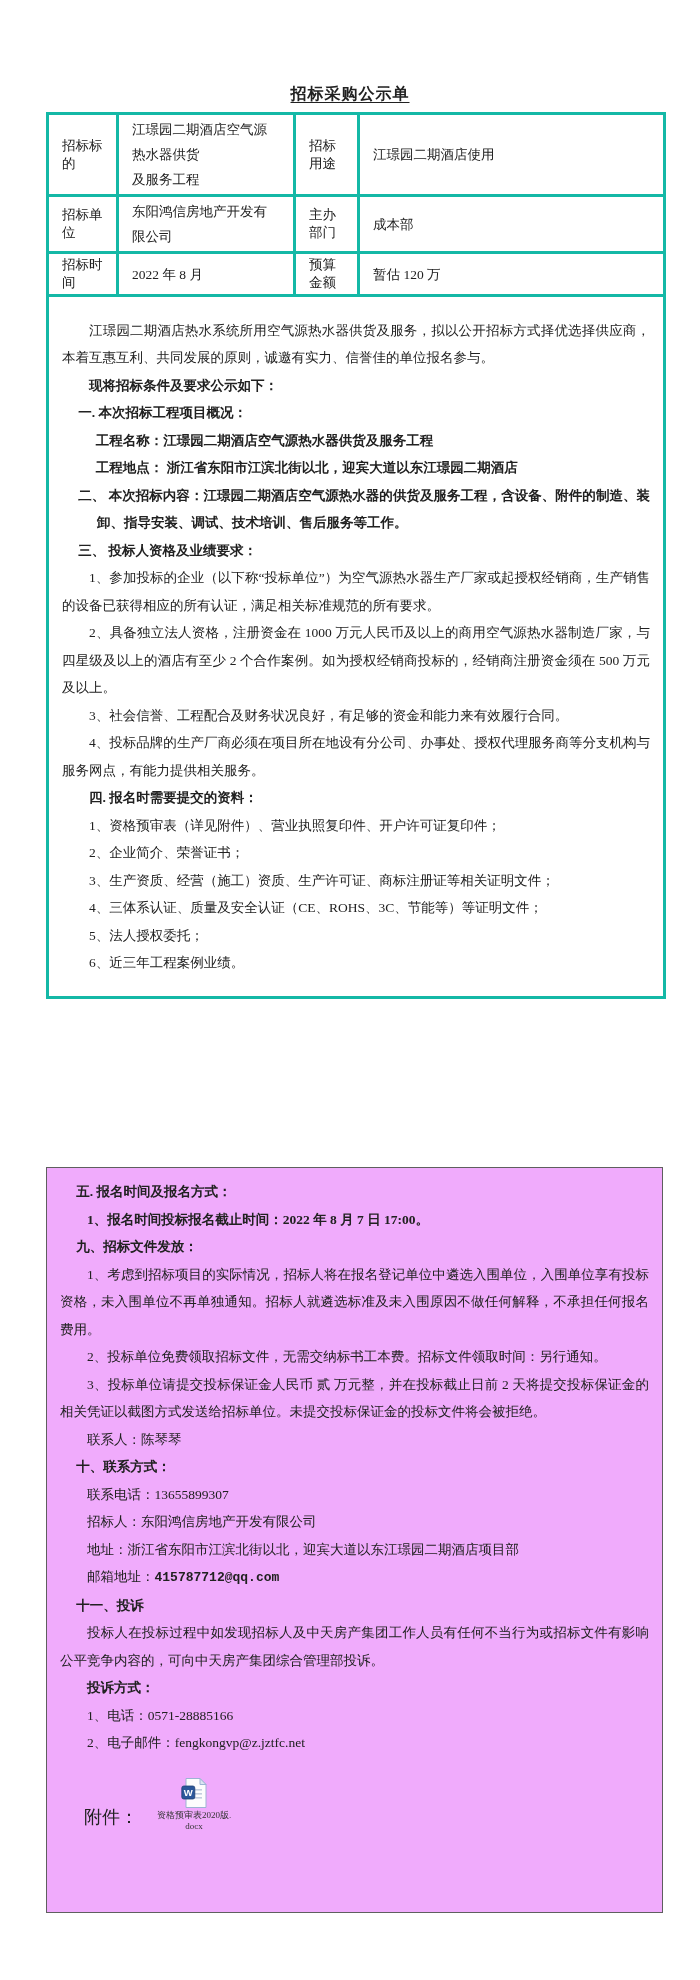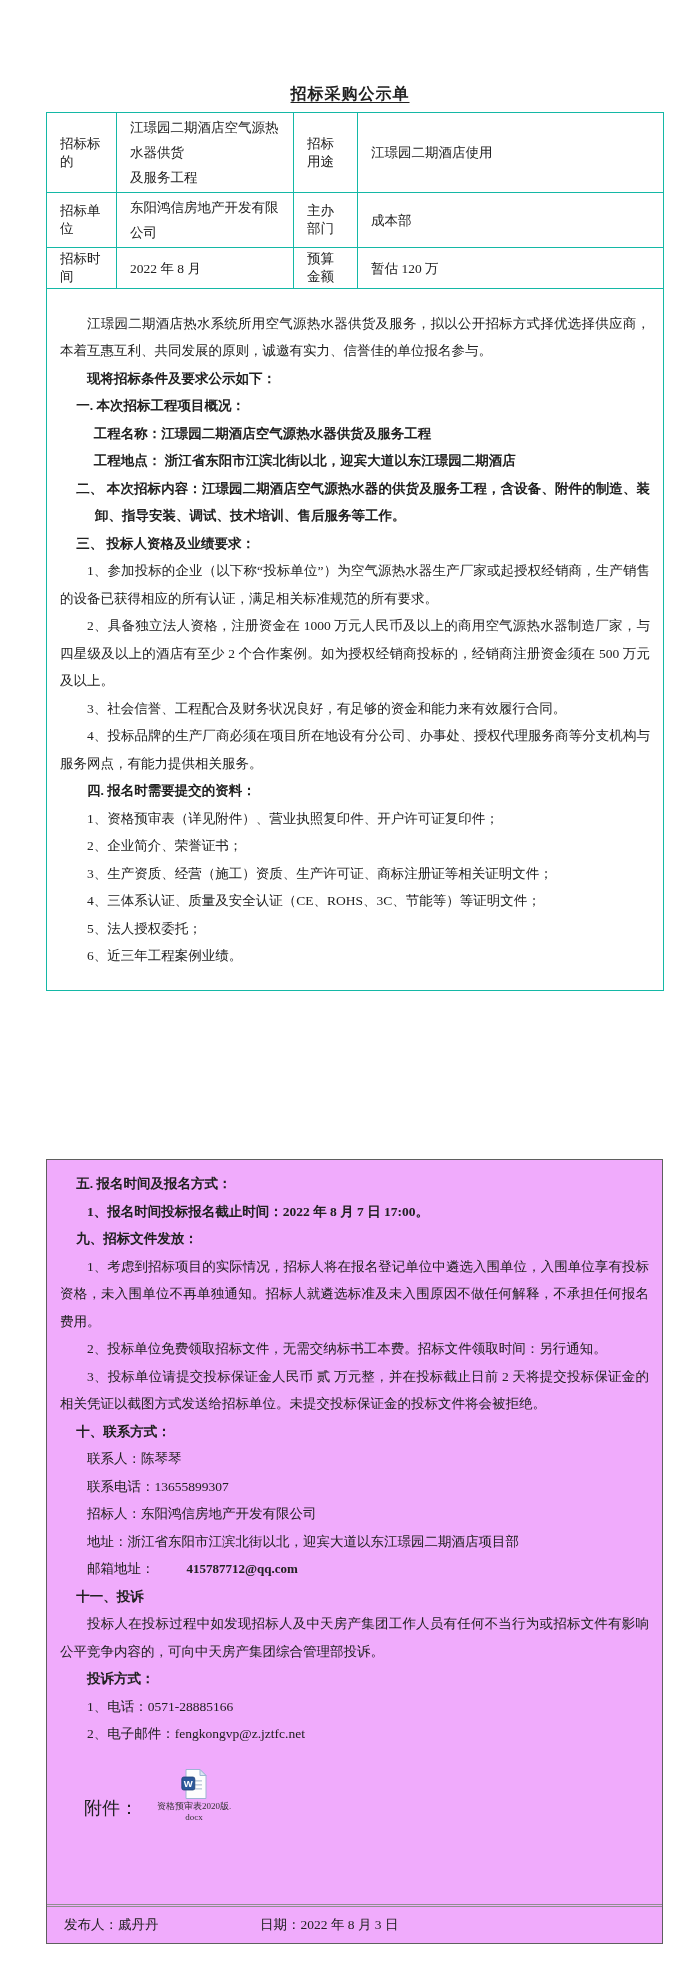--- a/index.html
+++ b/index.html
@@ -13,37 +13,37 @@
     padding-top: 84px; text-align: center;
     font-size: 16px; font-weight: bold; letter-spacing: 1px;
   }
   .doc-title span { text-decoration: underline; text-underline-offset: 3px; }
 
   table.box1 {
     width: 617px; margin: 7px 0 0 46px;
     border-collapse: collapse; table-layout: fixed;
     font-size: 13.5px; color: #212121;
   }
-  table.box1 td { border: 1px solid #14b8a6; padding: 2px 13px; vertical-align: middle; }
+  table.box1 td { border: 3px solid #14b8a6; padding: 2px 13px; vertical-align: middle; }
   tr.r1 { height: 52px; }
   tr.r2 { height: 31px; }
   tr.r3 { height: 29px; }
   .info-value { white-space: pre-line; line-height: 25px; }
 
   td.content-cell {
     height: 702px; vertical-align: top; text-align: justify;
     padding: 12px 13px 6px 13px; line-height: 27.5px; font-size: 13.5px;
   }
   .p { margin: 0; }
   .indent2 { text-indent: 2em; }
   .sec { padding-left: 2.6em; text-indent: -1.4em; }
   .sub { padding-left: 2.5em; }
   .bold { font-weight: bold; }
   .u { text-underline-offset: 3px; }
-  .b { font-weight: bold; font-family: Liberation Serif, serif; font-size: 13px; margin-left: 32px; }
+  .b { font-weight: bold; font-family: Liberation Mono, monospace; font-size: 13px; }
 
   .box2 {
     width: 617px; margin: 168px 0 0 46px;
     border: 1px solid #5f5f5f; background: #f0abfc;
   }
   .content2 {
     height: 744px; padding: 10px 13px 0 13px;
     font-size: 13.5px; line-height: 27.5px; text-align: justify;
     overflow: hidden;
   }
@@ -124,22 +124,22 @@
 
   <div class="box2">
     <div class="content2">
       <div>
           <p class="p sec bold"><span>五. 报名时间及报名方式：</span></p>
           <p class="p indent2 bold"><span>1、报名时间投标报名截止时间：</span><span class="u">2022</span><span> 年 8 月 7 日 17:00。</span></p>
           <p class="p sec bold"><span>九、招标文件发放：</span></p>
           <p class="p indent2"><span>1、考虑到招标项目的实际情况，招标人将在报名登记单位中遴选入围单位，入围单位享有投标资格，未入围单位不再单独通知。招标人就遴选标准及未入围原因不做任何解释，不承担任何报名费用。</span></p>
           <p class="p indent2"><span>2、投标单位免费领取招标文件，无需交纳标书工本费。招标文件领取时间：另行通知。</span></p>
           <p class="p indent2"><span>3、投标单位请提交投标保证金人民币</span><span class="u">&nbsp;贰&nbsp;</span><span>万元整，并在投标截止日前 2 天将提交投标保证金的相关凭证以截图方式发送给招标单位。未提交投标保证金的投标文件将会被拒绝。</span></p>
+          <p class="p indent2"><span>联系人：陈琴琴</span></p>
           <p class="p sec bold"><span>十、联系方式：</span></p>
-          <p class="p indent2"><span>联系人：陈琴琴</span></p>
           <p class="p indent2"><span>联系电话：13655899307</span></p>
           <p class="p indent2"><span>招标人：东阳鸿信房地产开发有限公司</span></p>
           <p class="p indent2"><span>地址：浙江省东阳市江滨北街以北，迎宾大道以东江璟园二期酒店项目部</span></p>
           <p class="p indent2"><span>邮箱地址：</span><span class="b">415787712@qq.com</span></p>
           <p class="p sec bold"><span>十一、投诉</span></p>
           <p class="p indent2"><span>投标人在投标过程中如发现招标人及中天房产集团工作人员有任何不当行为或招标文件有影响公平竞争内容的，可向中天房产集团综合管理部投诉。</span></p>
           <p class="p indent2 bold"><span>投诉方式：</span></p>
           <p class="p indent2"><span>1、电话：0571-28885166</span></p>
           <p class="p indent2"><span>2、电子邮件：</span><span class="u">fengkongvp@z.jztfc.net</span></p>
         </div>
@@ -153,19 +153,15 @@
             <rect x="9" y="16" width="12" height="1.6" fill="#c3cede"></rect>
             <rect x="9" y="20" width="12" height="1.6" fill="#c3cede"></rect>
             <rect x="0.8" y="9" width="13" height="13" rx="2" fill="#2b579a" stroke="#1e3f73" stroke-width="0.8"></rect>
             <text x="7.3" y="19" font-size="9.5" font-weight="bold" fill="#ffffff" text-anchor="middle" font-family="Liberation Sans, sans-serif">W</text>
           </svg>
           <div class="attach-caption">资格预审表2020版.
 docx</div>
         </div>
       </div>
     </div>
-    <div class="footer">
-      <div class="footer-pub">发布人：戚丹丹</div>
-      <div class="footer-date">日期：2022 年 8 月 3 日</div>
-    </div>
   </div>
 
 </div>
 
 </body></html>

